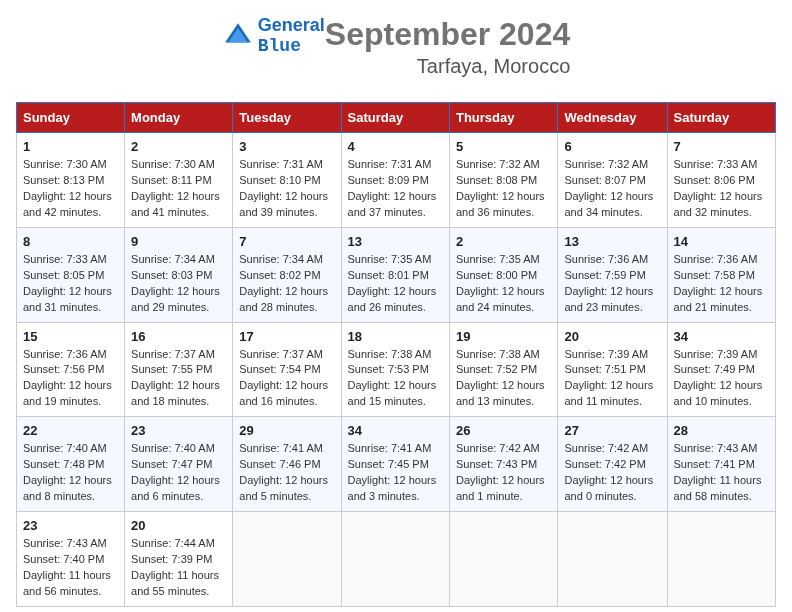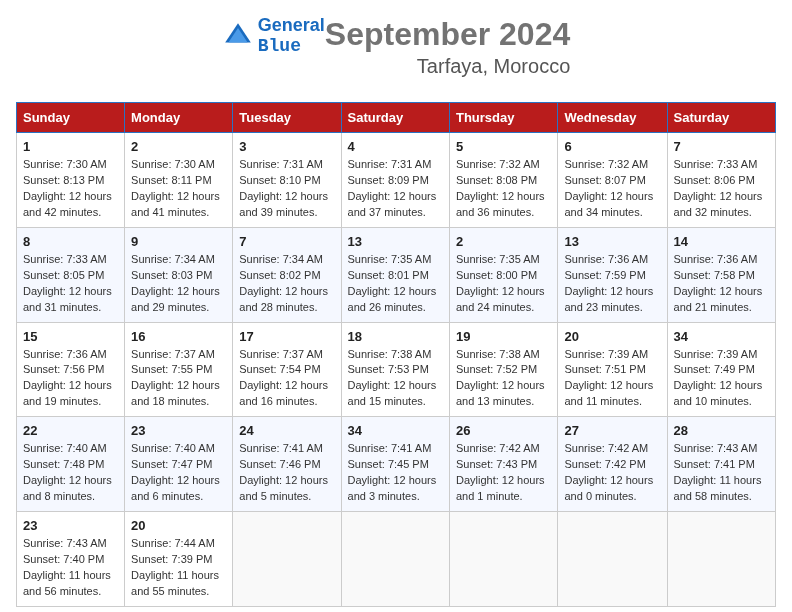--- a/index.html
+++ b/index.html
@@ -306,21 +306,21 @@
       </td>
         <td>
         <span class="day-num">23</span>
         <div class="day-info">
           Sunrise: 7:40 AM<br>
           Sunset: 7:47 PM<br>
           Daylight: 12 hours and 6 minutes.
         </div>
       </td>
         <td>
-        <span class="day-num">24</span>
+        <span class="day-num">29</span>
         <div class="day-info">
           Sunrise: 7:41 AM<br>
           Sunset: 7:46 PM<br>
           Daylight: 12 hours and 5 minutes.
         </div>
       </td>
         <td>
         <span class="day-num">34</span>
         <div class="day-info">
           Sunrise: 7:41 AM<br>

